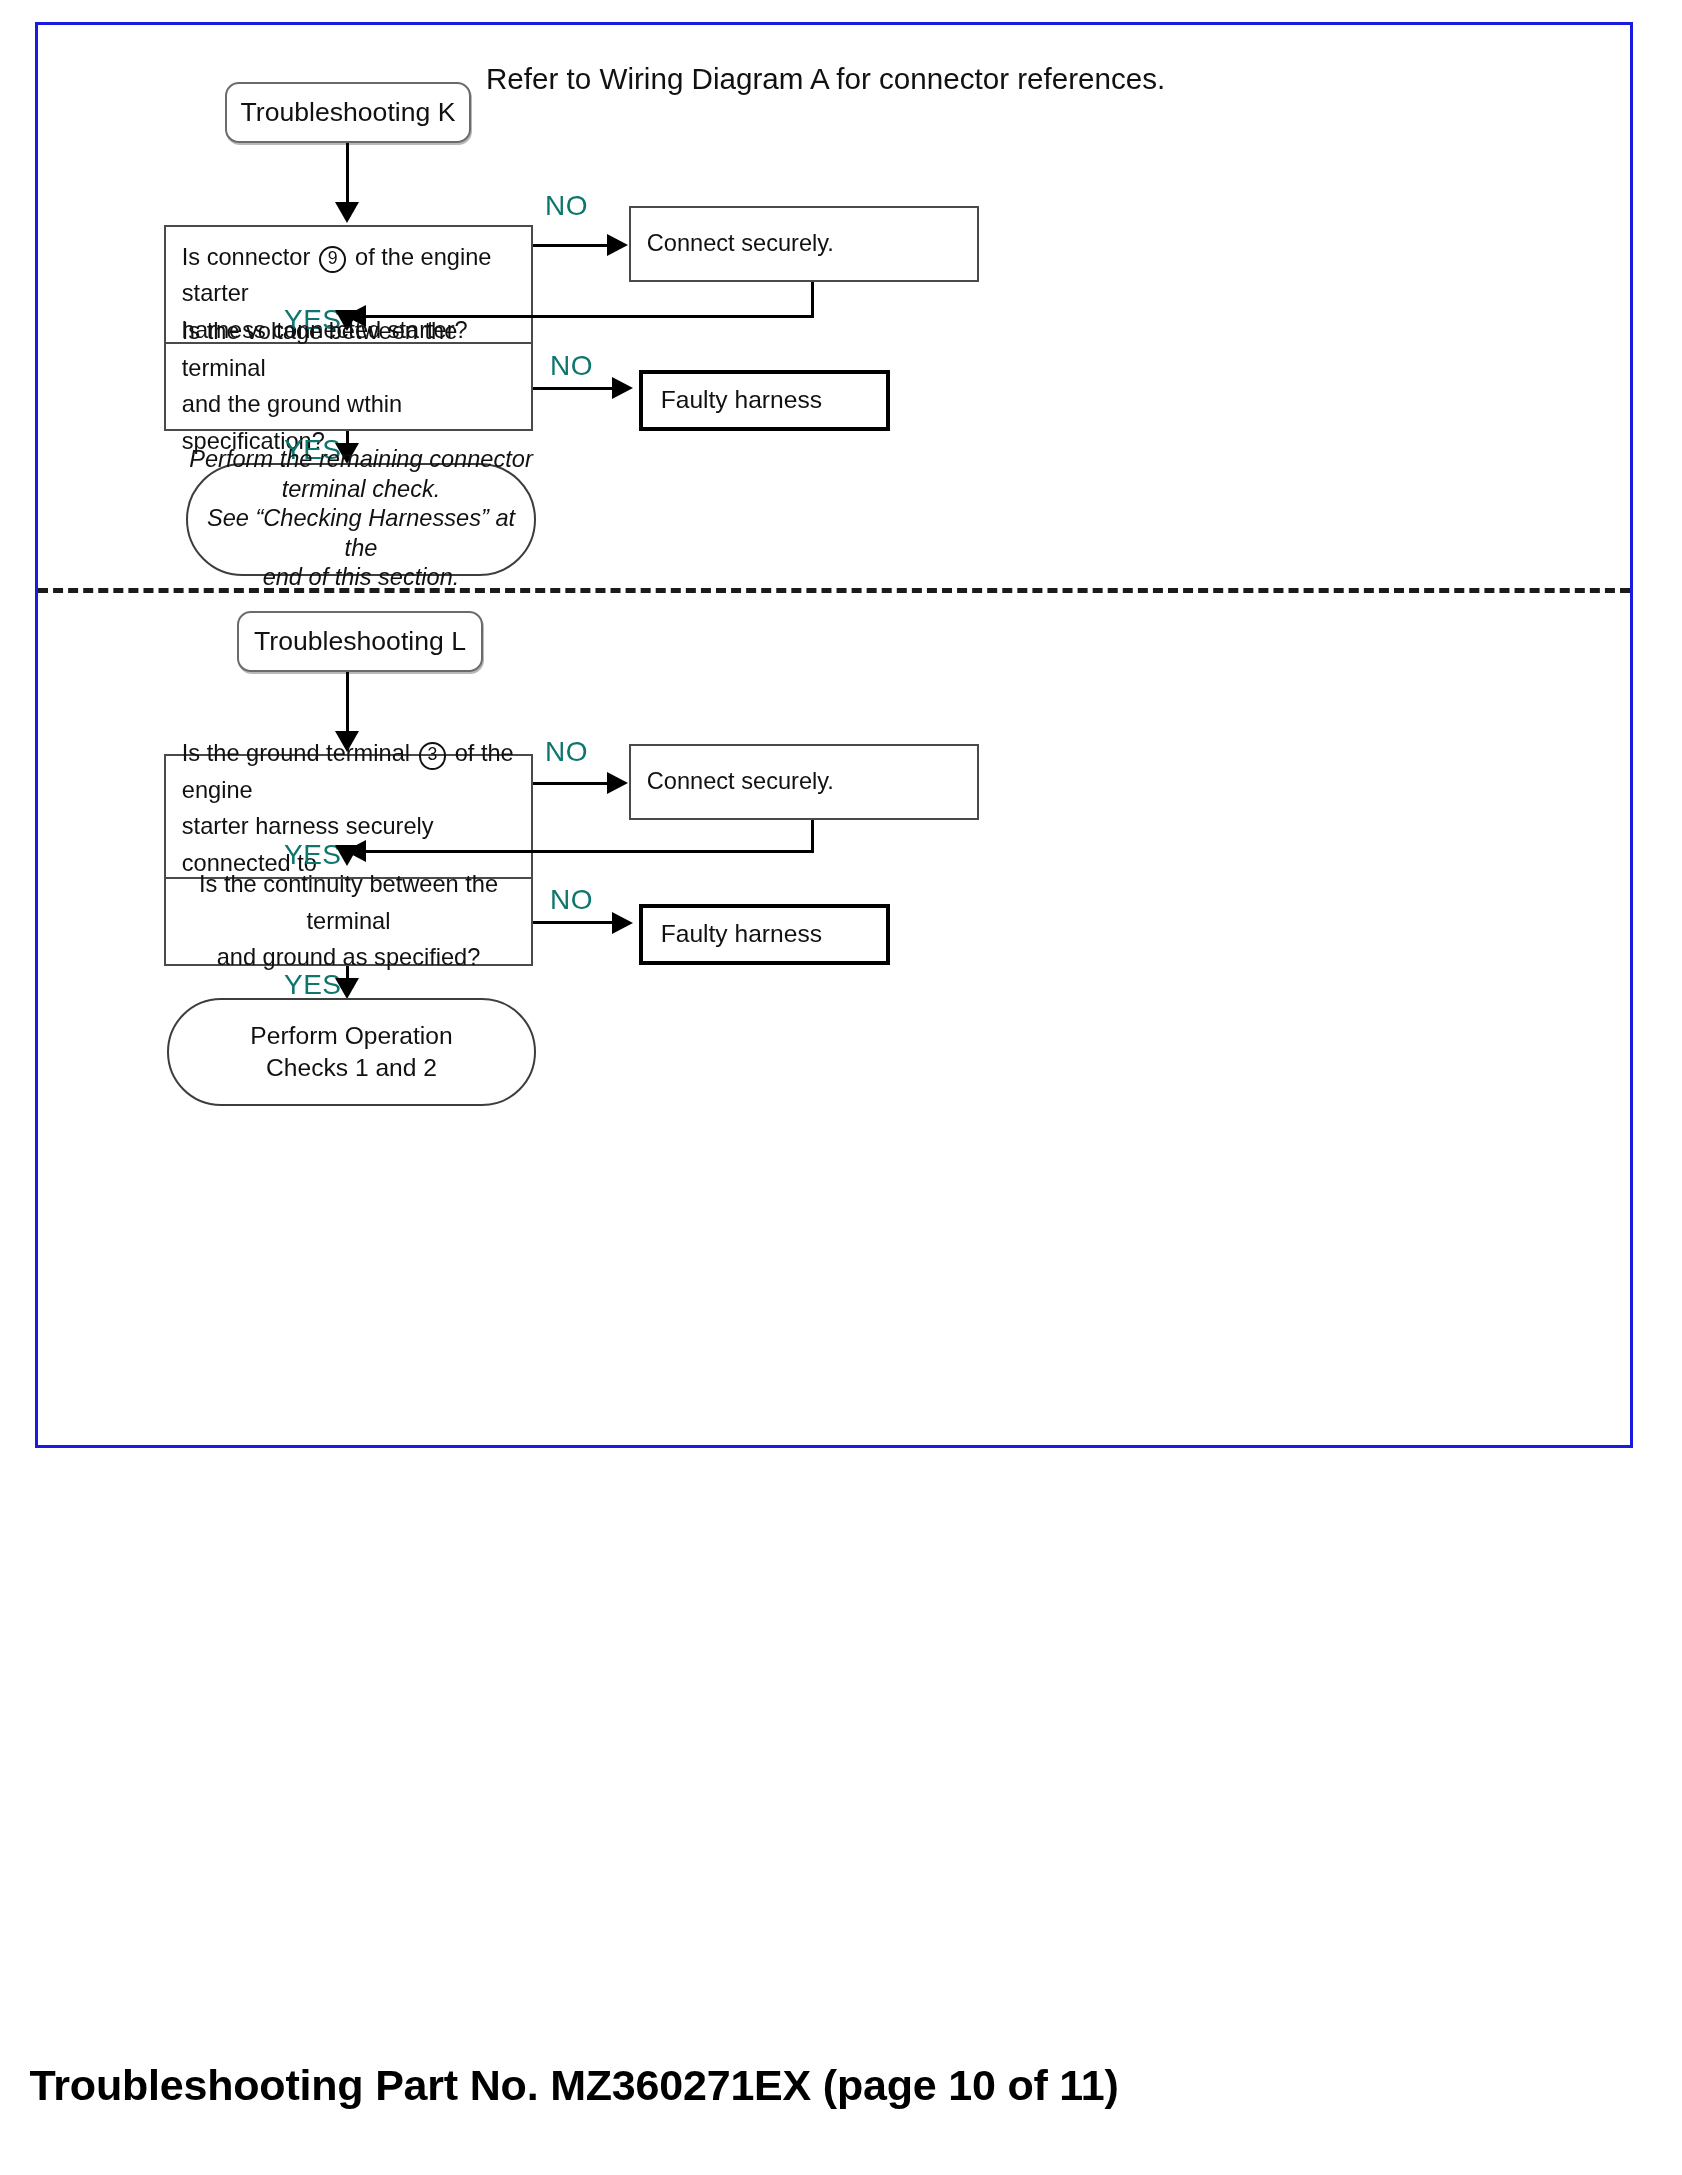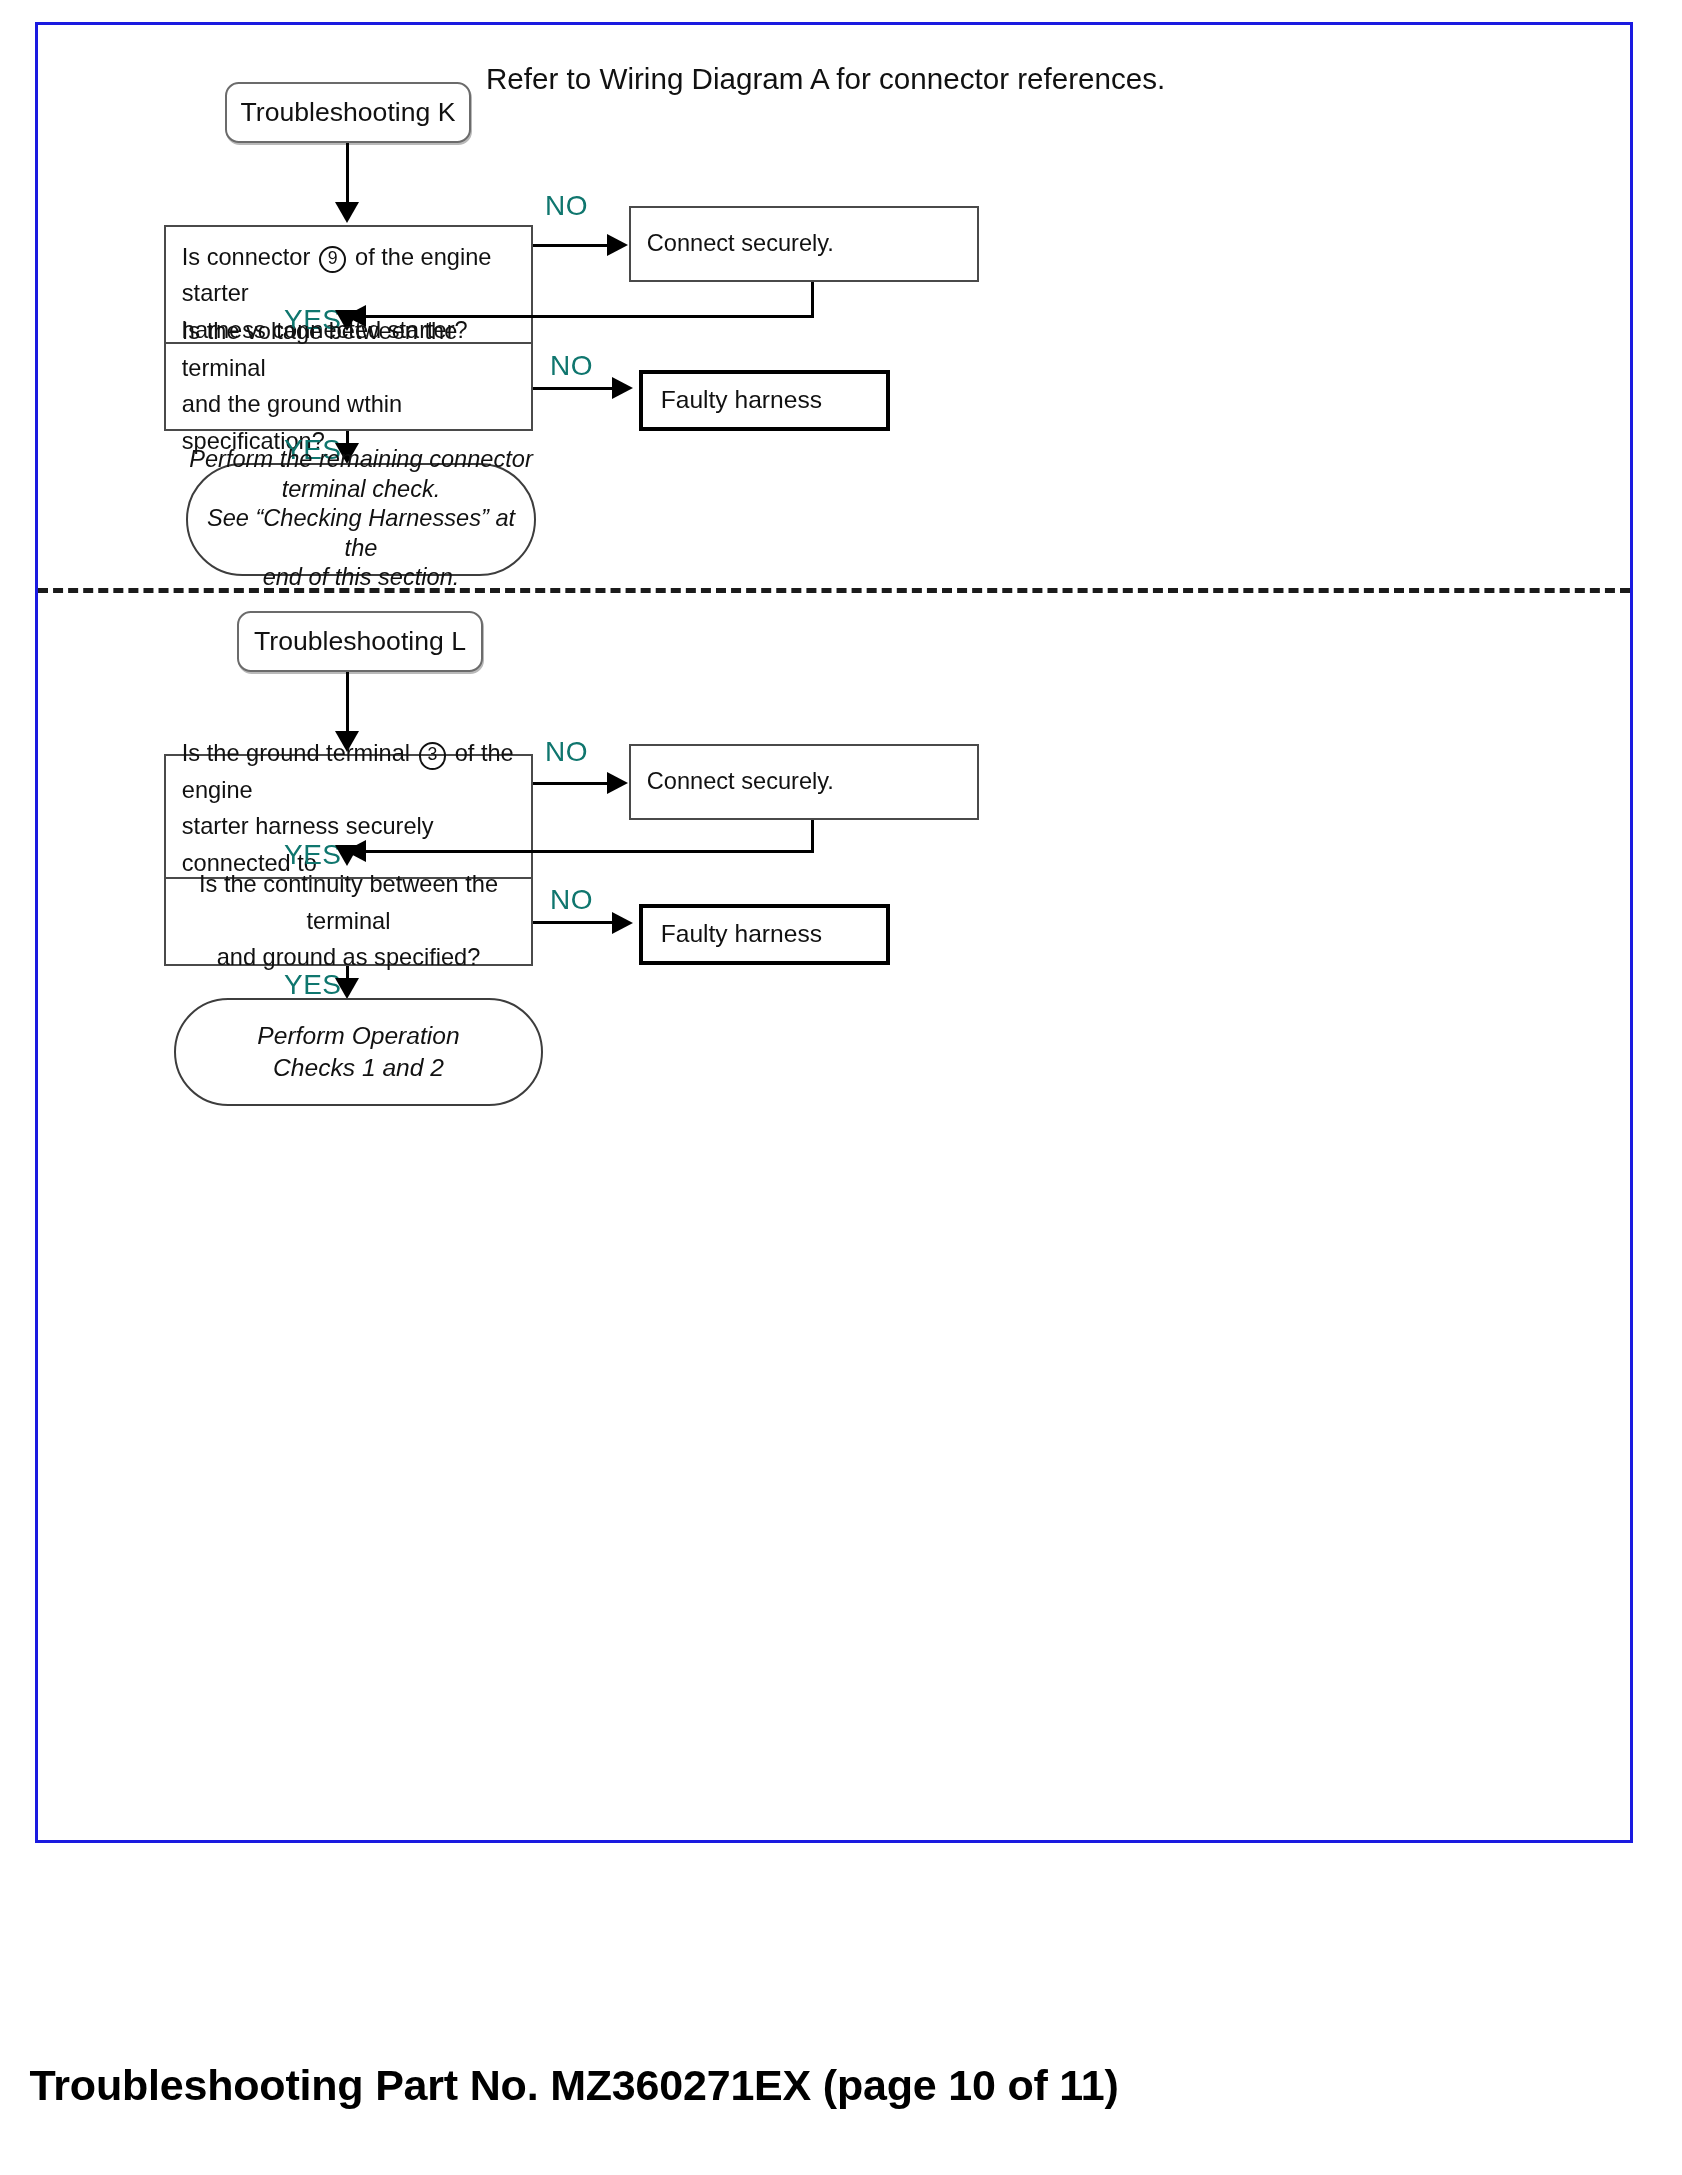--- a/index.html
+++ b/index.html
@@ -14,21 +14,21 @@
     position: relative;
     overflow: hidden;
   }
 
   
   #page-frame {
     position: absolute;
     left: 35px;
     top: 21.7px;
     width: 1598px;
-    height: 1821px;
+    height: 1426px;
     border: 3px solid #1a1ae0;
     box-sizing: border-box;
     background: #ffffff;
   }
 
   
   .canvas {
     position: absolute;
     left: 0; top: 0;
     width: 100%; height: 100%;
@@ -277,21 +277,21 @@
     <div class="arrow-right" style="left:574px; top:887px;"></div>
 
     <div class="node rect-bold" style="left:601px; top:867px; width:251px; height:61px;">
       <div class="txt">Faulty harness</div>
     </div>
 
     <div class="branch-label" style="left:246px; top:944px;">YES</div>
     <div class="vline" style="left:308px; top:941px; height:23.6px;"></div>
     <div class="arrow-down" style="left:297px; top:953px;"></div>
 
-    <div class="node capsule" style="left:136px; top:973px; width:369px; height:108px;font-style:italic;">
+    <div class="node capsule" style="left:129px; top:973px; width:369px; height:108px;">
       <div>
         <div>Perform Operation</div>
         <div>Checks 1 and 2</div>
       </div>
     </div>
 
   </div>
 </div>
 
 <div id="caption">Troubleshooting Part No. MZ360271EX (page 10 of 11)</div>

